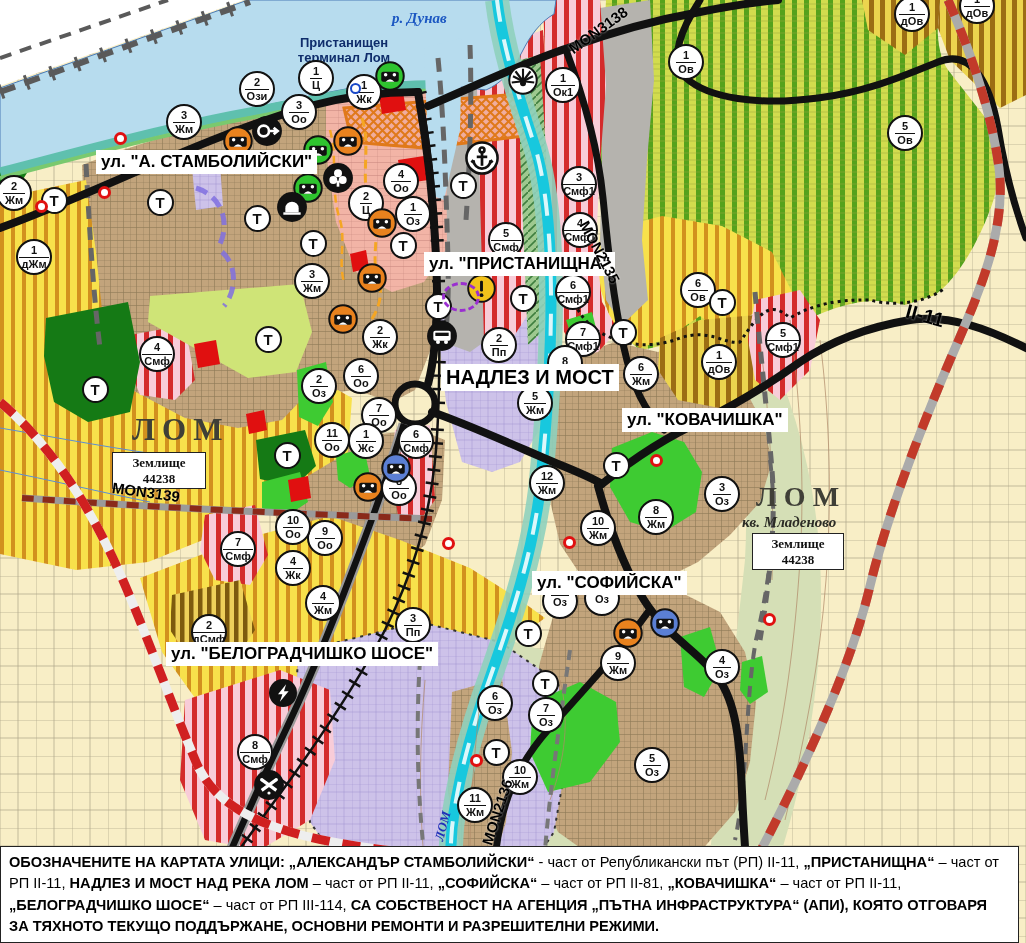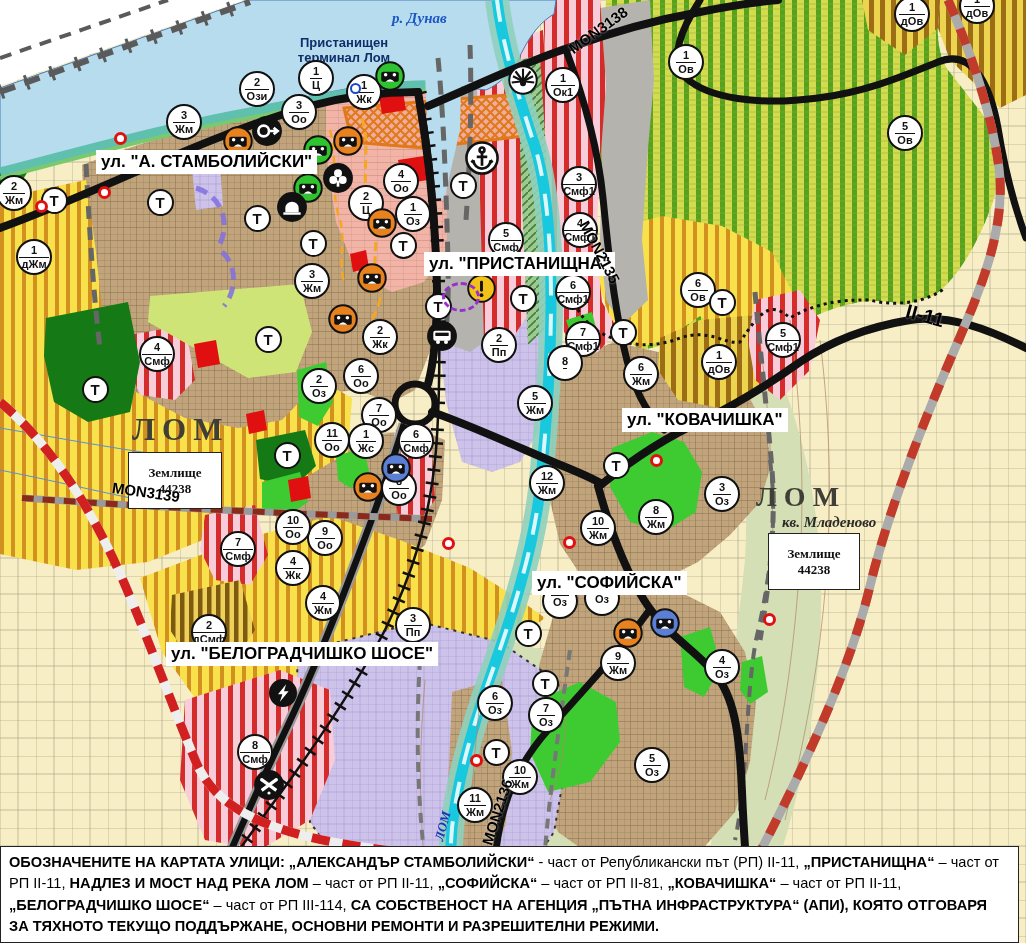--- a/index.html
+++ b/index.html
@@ -39,24 +39,24 @@
   
   .danube-label{position:absolute;left:392px;top:10px;font-family:"Liberation Serif",serif;
       font-style:italic;font-weight:bold;font-size:15px;color:#1b57c2;}
   .port-label{position:absolute;left:282px;top:36px;width:124px;text-align:center;
       font-size:13px;font-weight:bold;color:#0f2d6b;line-height:1.15;}
   .city-label{position:absolute;font-family:"Liberation Serif",serif;font-weight:bold;
       color:#3f3f37;letter-spacing:7px;}
   .city-left{left:132px;top:412px;font-size:31px;}
   .city-right{left:756px;top:481px;font-size:28px;}
   .district-label{position:absolute;left:742px;top:514px;font-family:"Liberation Serif",serif;
-      font-style:italic;font-weight:bold;font-size:15px;color:#2b2b25;margin-left:40px;}
+      font-style:italic;font-weight:bold;font-size:15px;color:#2b2b25;}
   .landplot{position:absolute;background:#fff;border:1.5px solid #222;text-align:center;
       font-family:"Liberation Serif",serif;font-weight:bold;font-size:13px;color:#111;
-      padding:12px 4px;line-height:1.2;margin-left:16px;}
+      padding:2px 4px;line-height:1.2;}
   .landplot-left{left:112px;top:452px;width:84px;}
   .landplot-right{left:752px;top:533px;width:82px;}
   .river-lom-label{position:absolute;left:428px;top:818px;font-family:"Liberation Serif",serif;
       font-weight:bold;font-style:italic;font-size:13px;color:#2030b8;transform:rotate(-75deg);}
 
   
   #footer{position:absolute;left:0;top:846px;width:1019px;box-sizing:border-box;height:97px;
       background:#fff;border:1.5px solid #222;padding:5px 8px;z-index:5;
       font-size:14.6px;line-height:1.46;color:#000;}
   #footer .b{font-weight:bold;}
@@ -671,20 +671,21 @@
       <div class="ring-red" style="left: 34.5px; top: 199.5px;"></div>
       <div class="ring-red" style="left: 441.5px; top: 536.5px;"></div>
       <div class="ring-red" style="left: 562.5px; top: 535.5px;"></div>
       <div class="ring-red" style="left: 649.5px; top: 453.5px;"></div>
       <div class="ring-red" style="left: 762.5px; top: 612.5px;"></div>
       <div class="ring-red" style="left: 469.5px; top: 753.5px;"></div>
     </div>
   <div id="labels-layer">
       <div class="street-label" style="left: 96px; top: 150px; font-size: 17px;">ул. "А. СТАМБОЛИЙСКИ"</div>
       <div class="street-label" style="left: 424px; top: 252px; font-size: 17px;">ул. "ПРИСТАНИЩНА"</div>
+      <div class="street-label" style="left: 441px; top: 364px; font-size: 20px;">НАДЛЕЗ И МОСТ</div>
       <div class="street-label" style="left: 622px; top: 408px; font-size: 17px;">ул. "КОВАЧИШКА"</div>
       <div class="street-label" style="left: 532px; top: 571px; font-size: 17px;">ул. "СОФИЙСКА"</div>
       <div class="street-label" style="left: 166px; top: 642px; font-size: 17px;">ул. "БЕЛОГРАДЧИШКО ШОСЕ"</div>
       <div class="road-ref" style="left: 598px; top: 30px; font-size: 15px; transform: translate(-50%, -50%) rotate(-36deg);">MON3138</div>
       <div class="road-ref" style="left: 600px; top: 252px; font-size: 15px; transform: translate(-50%, -50%) rotate(62deg);">MON2135</div>
       <div class="road-ref" style="left: 925px; top: 316px; font-size: 20px; transform: translate(-50%, -50%) rotate(15deg);">II-11</div>
       <div class="road-ref" style="left: 146px; top: 492px; font-size: 15px; transform: translate(-50%, -50%) rotate(8deg);">MON3139</div>
       <div class="road-ref" style="left: 497px; top: 812px; font-size: 15px; transform: translate(-50%, -50%) rotate(-72deg);">MON2136</div>
     </div>
 

